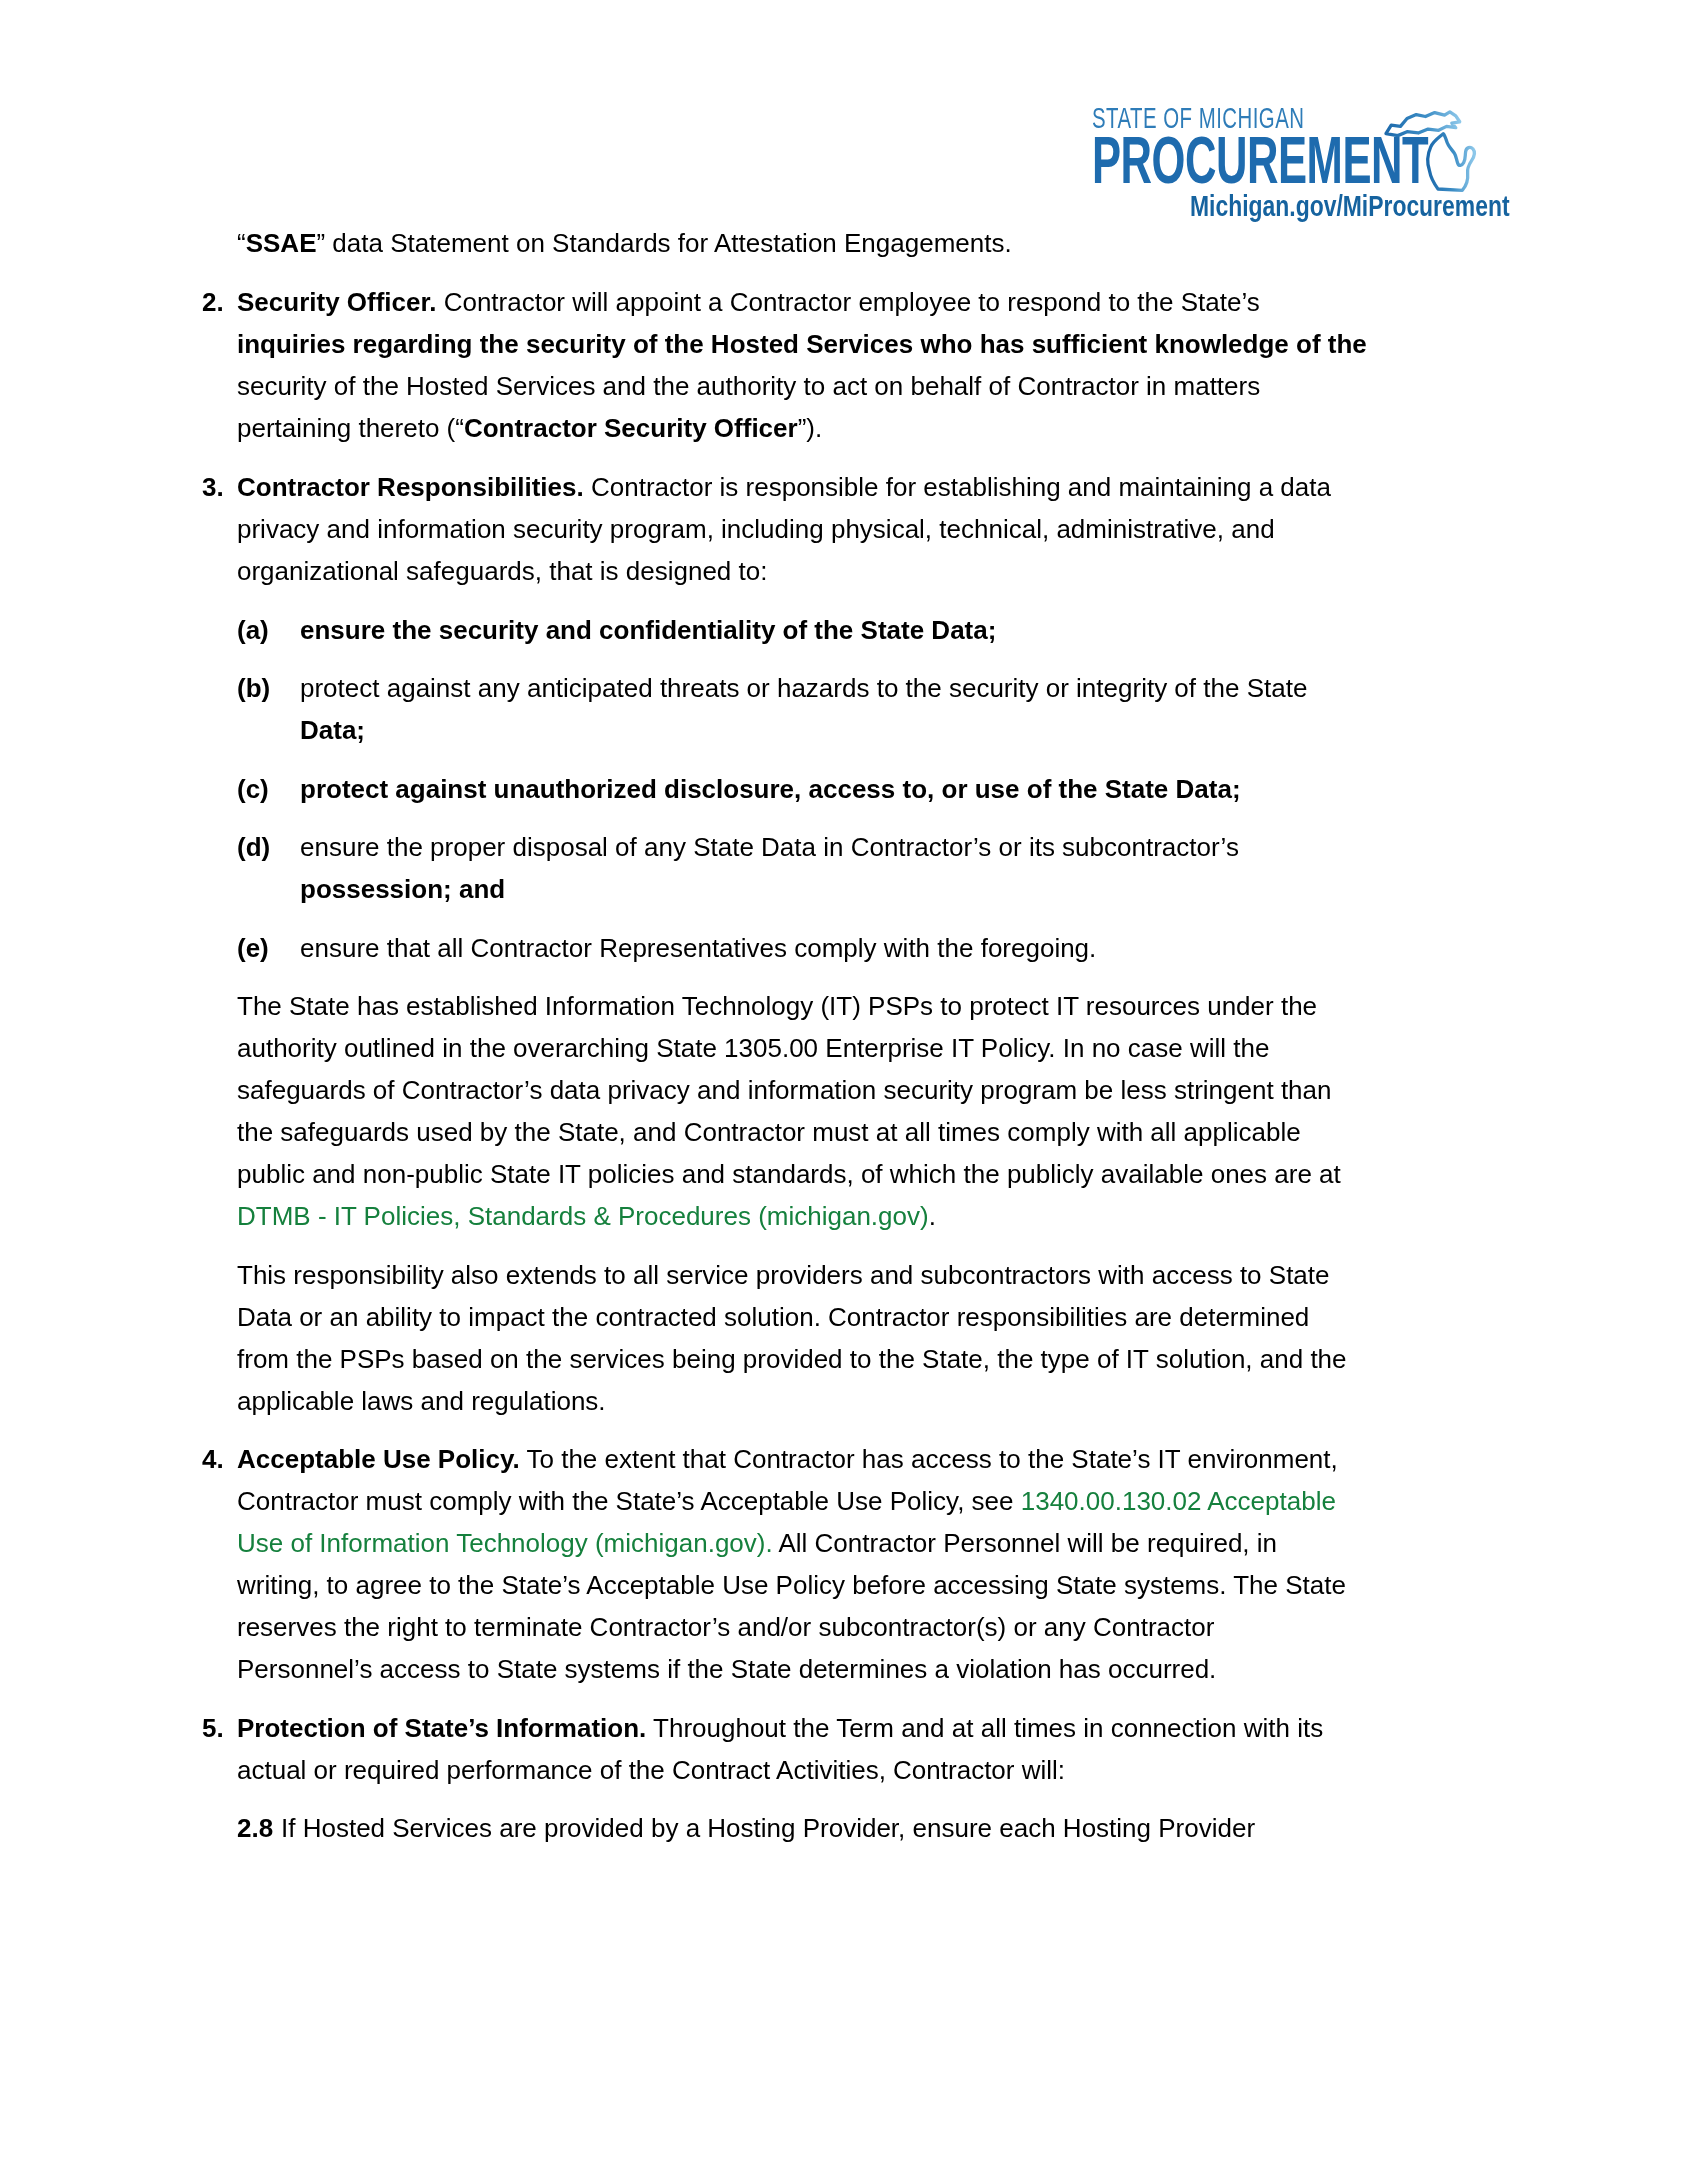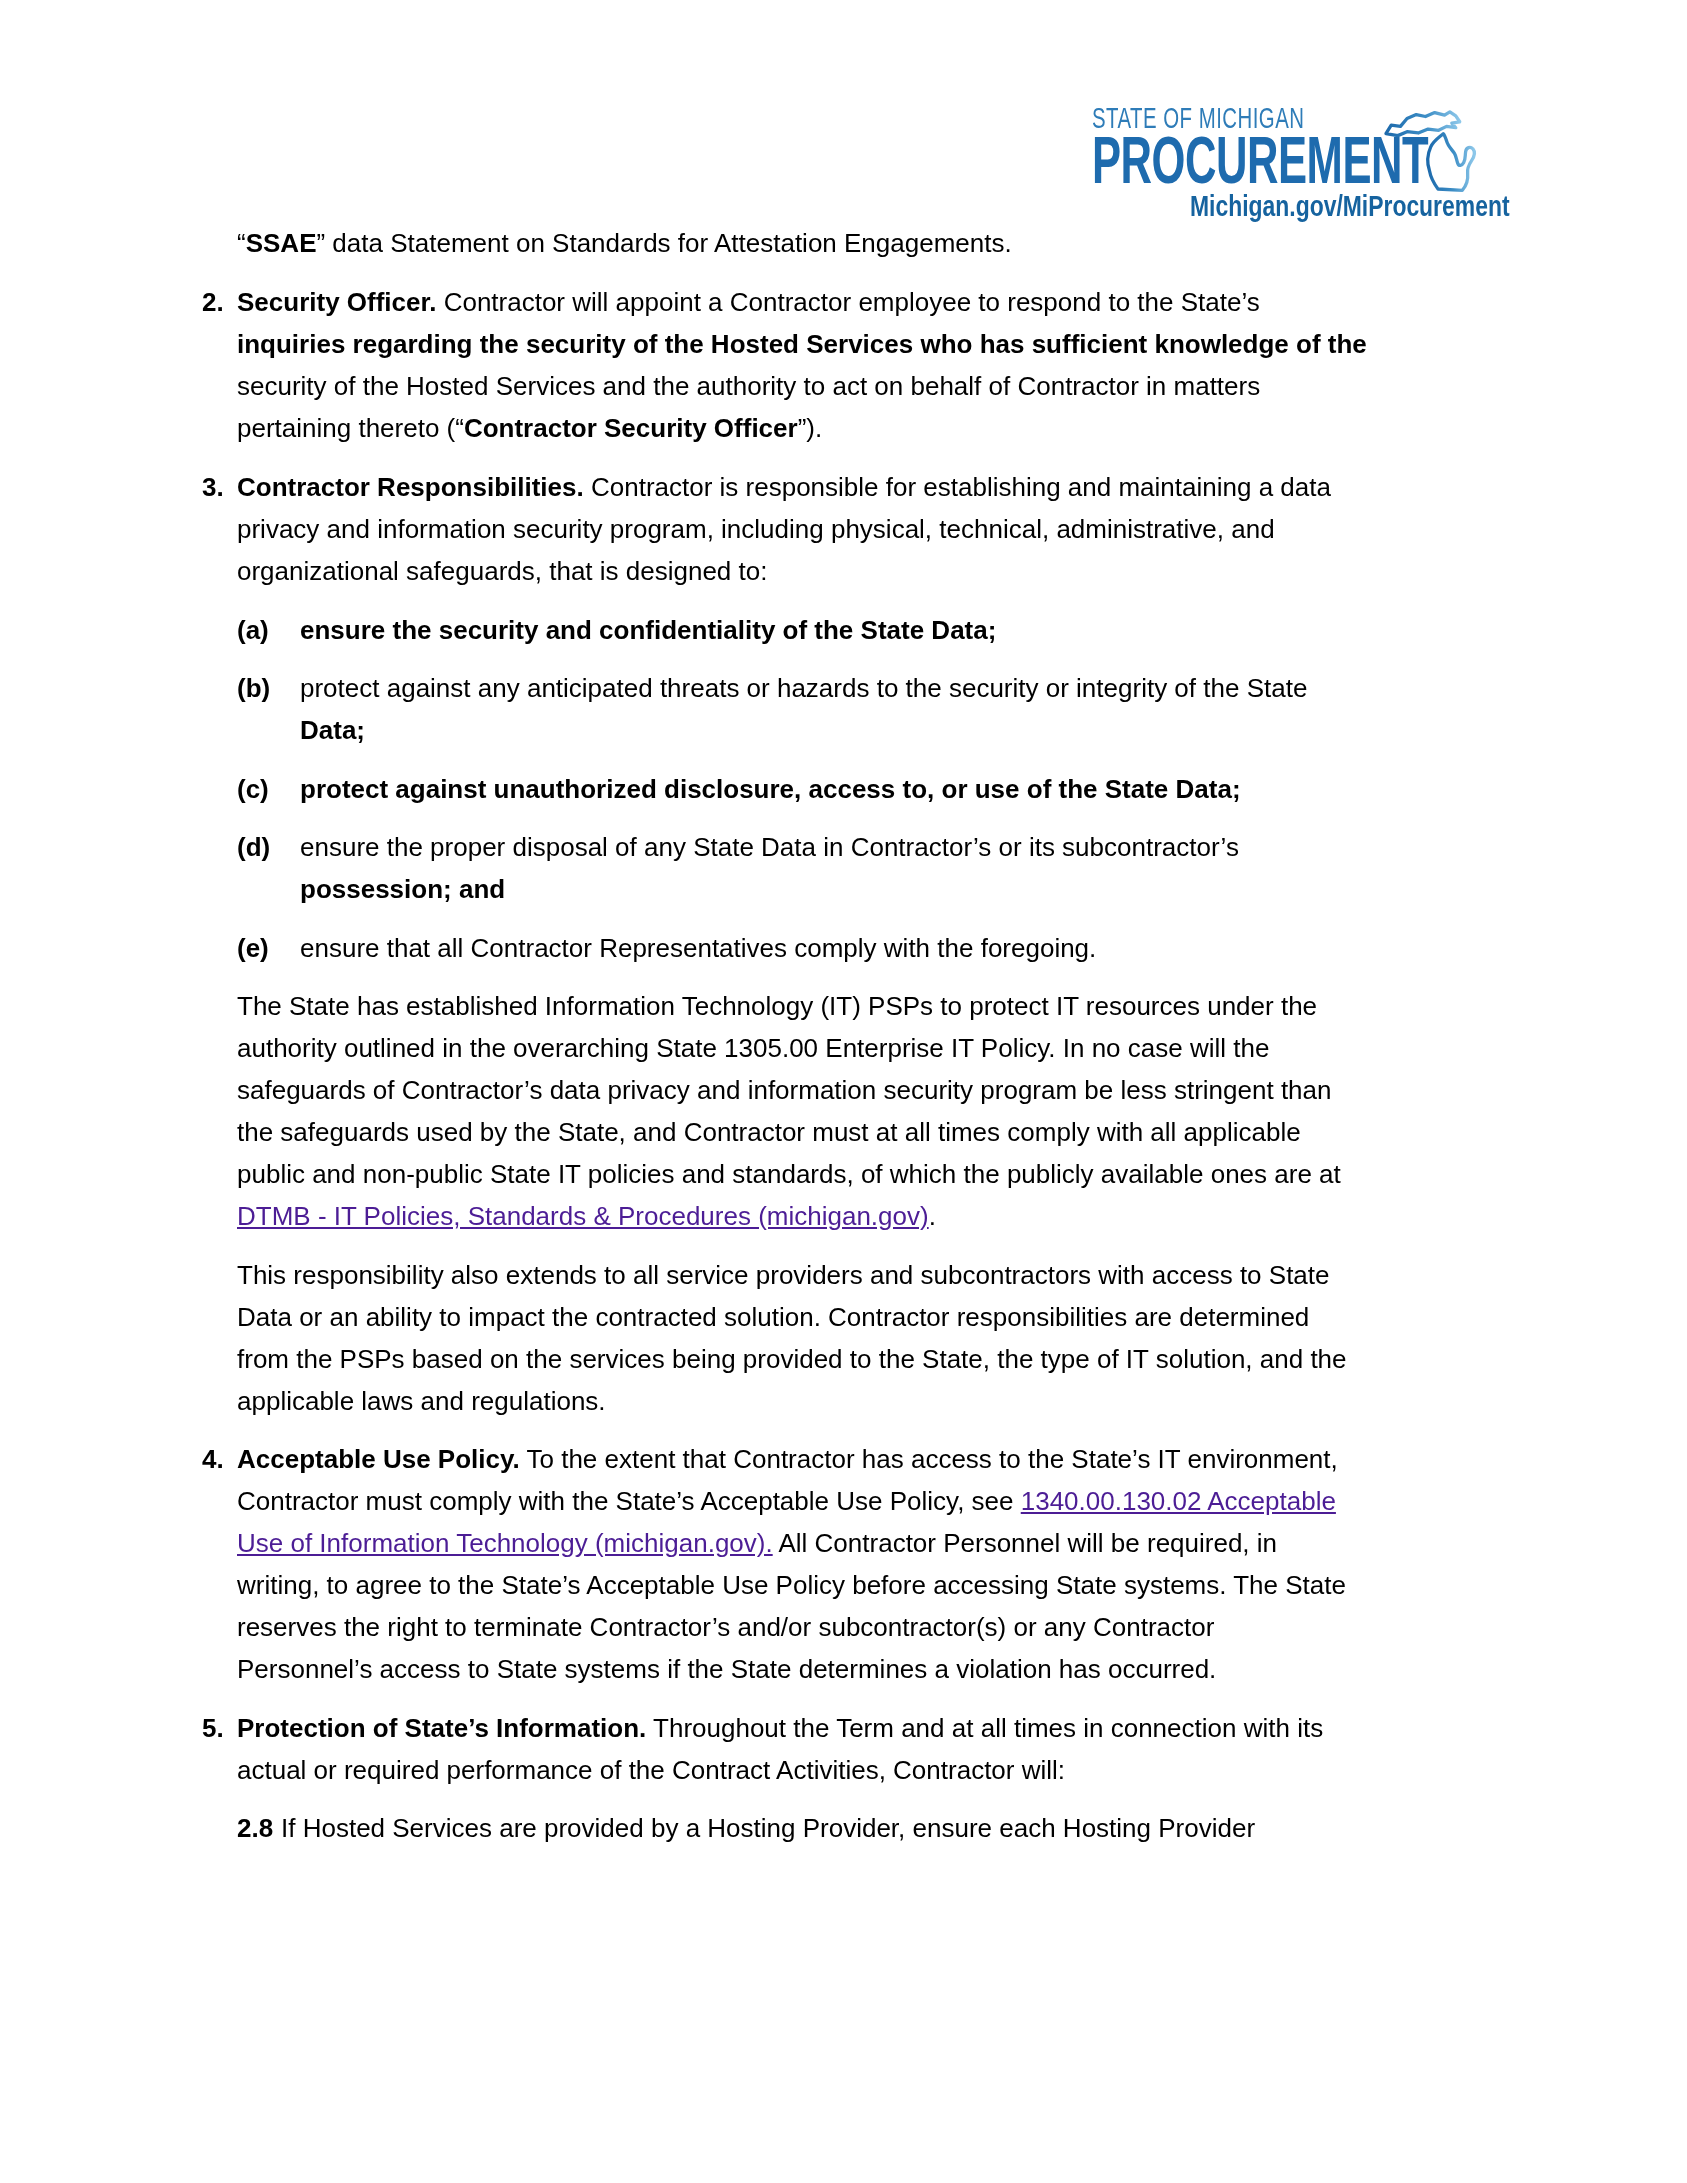--- a/index.html
+++ b/index.html
@@ -31,21 +31,21 @@
     font-size:26px; line-height:42px; font-weight:400; white-space:nowrap;
   }
   .para.lettered { margin-left:300px; }
   .para.sub      { margin-left:281px; }
   .para.extra    { margin-top:17px; }
   .marker { position:absolute; font-weight:700; }
   .numbered > .marker { left:-35px; }
   .lettered > .marker { left:-63px; }
   .sub      > .marker { left:-44px; }
   .b { font-weight:700; }
-  .link { color:#4c1d95; text-decoration:underline; cursor:pointer; }
+  .link { color:#15803d; cursor:pointer; }
 </style>
 </head>
 <body>
 
 <div class="page">
 
   <div class="logo">
     <div class="logo-line1">STATE OF MICHIGAN</div>
     <div class="logo-line2">PROCUREMENT</div>
     <svg class="logo-svg" viewBox="0 0 170 150">

